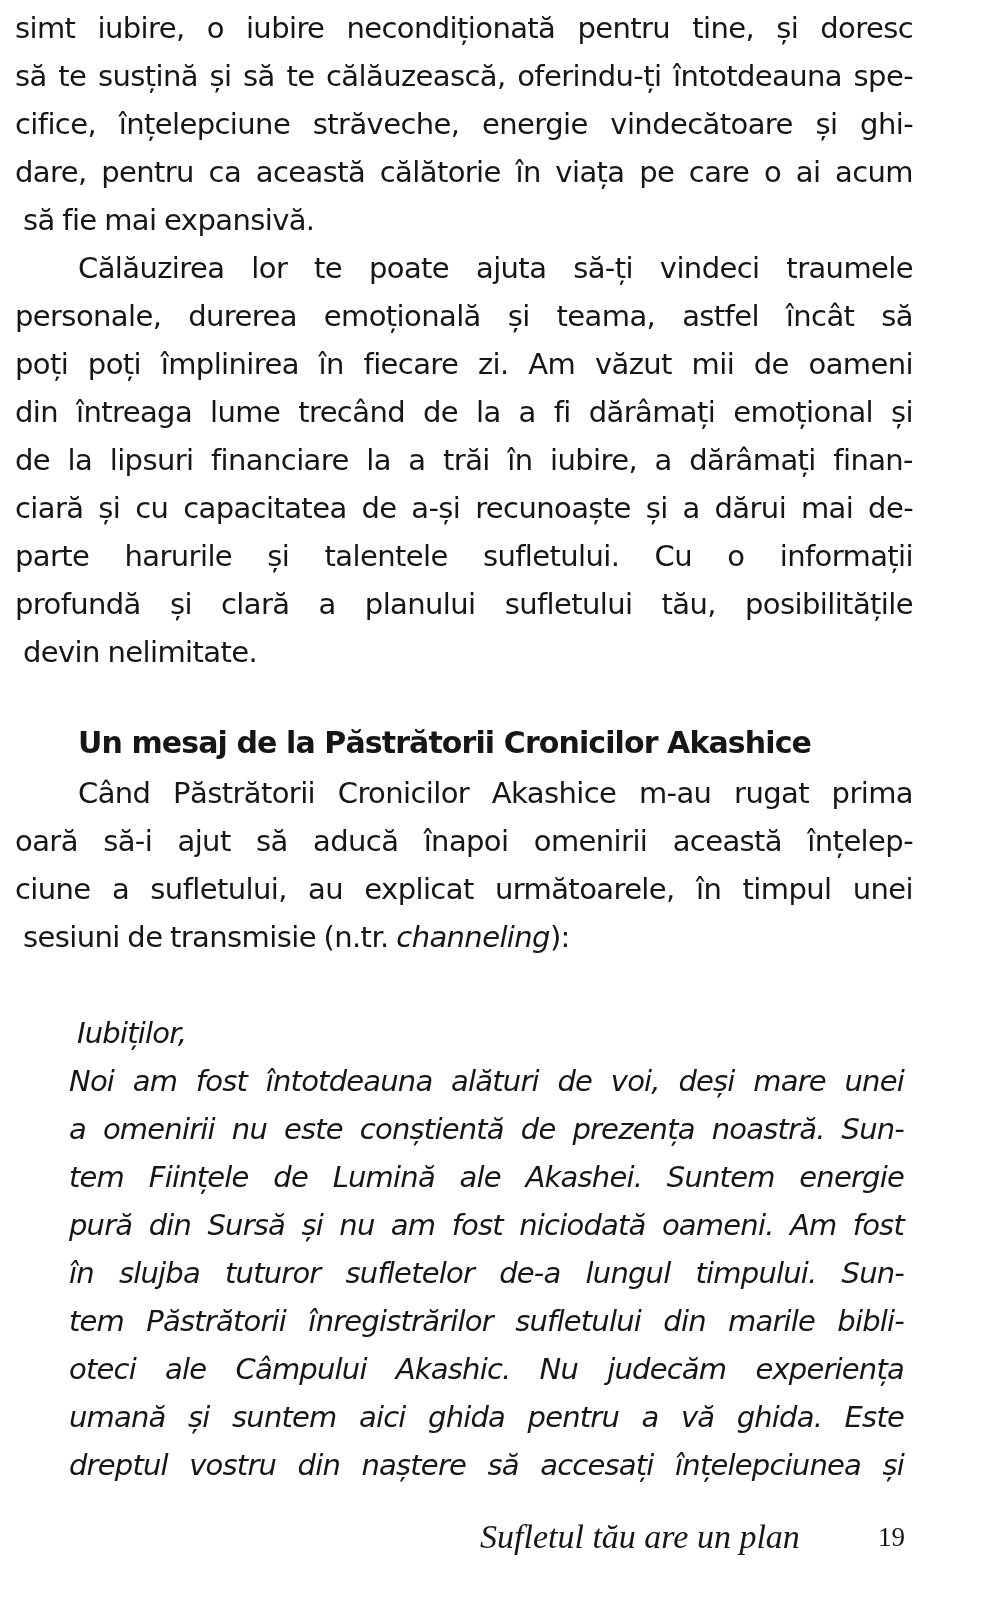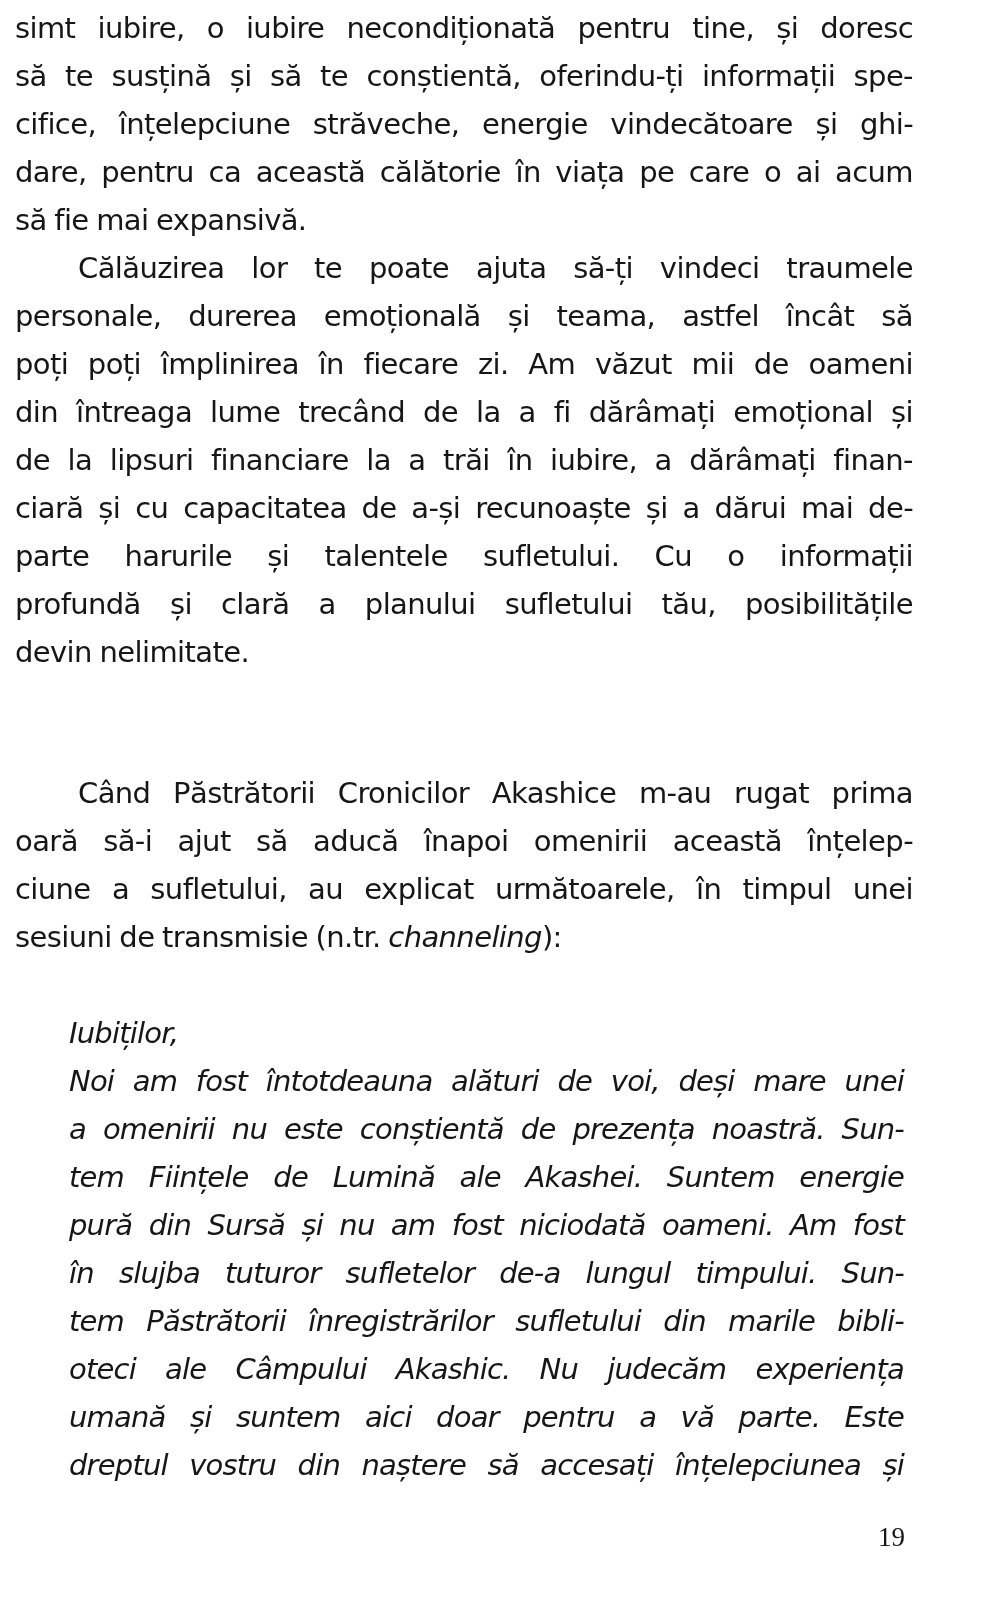--- a/index.html
+++ b/index.html
@@ -12,21 +12,21 @@
     line-height: 48px;
     height: 48px;
     white-space: nowrap;
     text-align: justify;
     text-align-last: justify;
     letter-spacing: -0.6px;
     word-spacing: -1px;
   }
   .body-line { left: 15px; width: 898px; }
   .indent-line { left: 78px; width: 835px; }
-  .last { text-align-last: left; }
+  .last { text-align-last: left; margin-left: 8px; }
   .heading {
     position: absolute;
     left: 78px;
     width: 835px;
     font-family: "DejaVu Sans", sans-serif;
     font-weight: bold;
     font-size: 30px;
     line-height: 48px;
     letter-spacing: -0.9px;
     white-space: nowrap;
@@ -52,56 +52,58 @@
     line-height: 44px;
   }
 </style>
 </head>
 <body>
 
 <div class="page">
 
   <div>
     <div class="line body-line" style="top:4px">simt iubire, o iubire necondiționată pentru tine, și doresc</div>
-    <div class="line body-line" style="top:52px">să te susțină și să te conștientă, oferindu-ți informații spe-</div>
+    <div class="line body-line" style="top:52px">să te susțină și să te călăuzească, oferindu-ți întotdeauna spe-</div>
     <div class="line body-line" style="top:100px">cifice, înțelepciune străveche, energie vindecătoare și ghi-</div>
     <div class="line body-line" style="top:148px">dare, pentru ca această călătorie în viața pe care o ai acum</div>
     <div class="line body-line last" style="top:196px">să fie mai expansivă.</div>
   </div>
 
   <div>
     <div class="line indent-line" style="top:244px">Călăuzirea lor te poate ajuta să-ți vindeci traumele</div>
     <div class="line body-line" style="top:292px">personale, durerea emoțională și teama, astfel încât să</div>
     <div class="line body-line" style="top:340px">poți poți împlinirea în fiecare zi. Am văzut mii de oameni</div>
     <div class="line body-line" style="top:388px">din întreaga lume trecând de la a fi dărâmați emoțional și</div>
     <div class="line body-line" style="top:436px">de la lipsuri financiare la a trăi în iubire, a dărâmați finan-</div>
     <div class="line body-line" style="top:484px">ciară și cu capacitatea de a-și recunoaște și a dărui mai de-</div>
     <div class="line body-line" style="top:532px">parte harurile și talentele sufletului. Cu o informații</div>
     <div class="line body-line" style="top:580px">profundă și clară a planului sufletului tău, posibilitățile</div>
     <div class="line body-line last" style="top:628px">devin nelimitate.</div>
   </div>
 
+  <div class="heading" style="top:719px">Un mesaj de la Păstrătorii Cronicilor Akashice</div>
 
   <div>
     <div class="line indent-line" style="top:769px">Când Păstrătorii Cronicilor Akashice m-au rugat prima</div>
     <div class="line body-line" style="top:817px">oară să-i ajut să aducă înapoi omenirii această înțelep-</div>
     <div class="line body-line" style="top:865px">ciune a sufletului, au explicat următoarele, în timpul unei</div>
     <div class="line body-line last" style="top:913px">
       <span>sesiuni de transmisie (n.tr. </span><span class="it">channeling</span><span>):</span>
     </div>
   </div>
 
   <div class="quote">
     <div class="line last" style="top:1009px">Iubiților,</div>
     <div class="line" style="top:1057px">Noi am fost întotdeauna alături de voi, deși mare unei</div>
     <div class="line" style="top:1105px">a omenirii nu este conștientă de prezența noastră. Sun-</div>
     <div class="line" style="top:1153px">tem Ființele de Lumină ale Akashei. Suntem energie</div>
     <div class="line" style="top:1201px">pură din Sursă și nu am fost niciodată oameni. Am fost</div>
     <div class="line" style="top:1249px">în slujba tuturor sufletelor de-a lungul timpului. Sun-</div>
     <div class="line" style="top:1297px">tem Păstrătorii înregistrărilor sufletului din marile bibli-</div>
     <div class="line" style="top:1345px">oteci ale Câmpului Akashic. Nu judecăm experiența</div>
-    <div class="line" style="top:1393px">umană și suntem aici doar pentru a vă parte. Este</div>
+    <div class="line" style="top:1393px">umană și suntem aici ghida pentru a vă ghida. Este</div>
     <div class="line" style="top:1441px">dreptul vostru din naștere să accesați înțelepciunea și</div>
   </div>
 
+  <div class="footer-title">Sufletul tău are un plan</div>
   <div class="footer-page">19</div>
 
 </div>
 
 </body></html>

